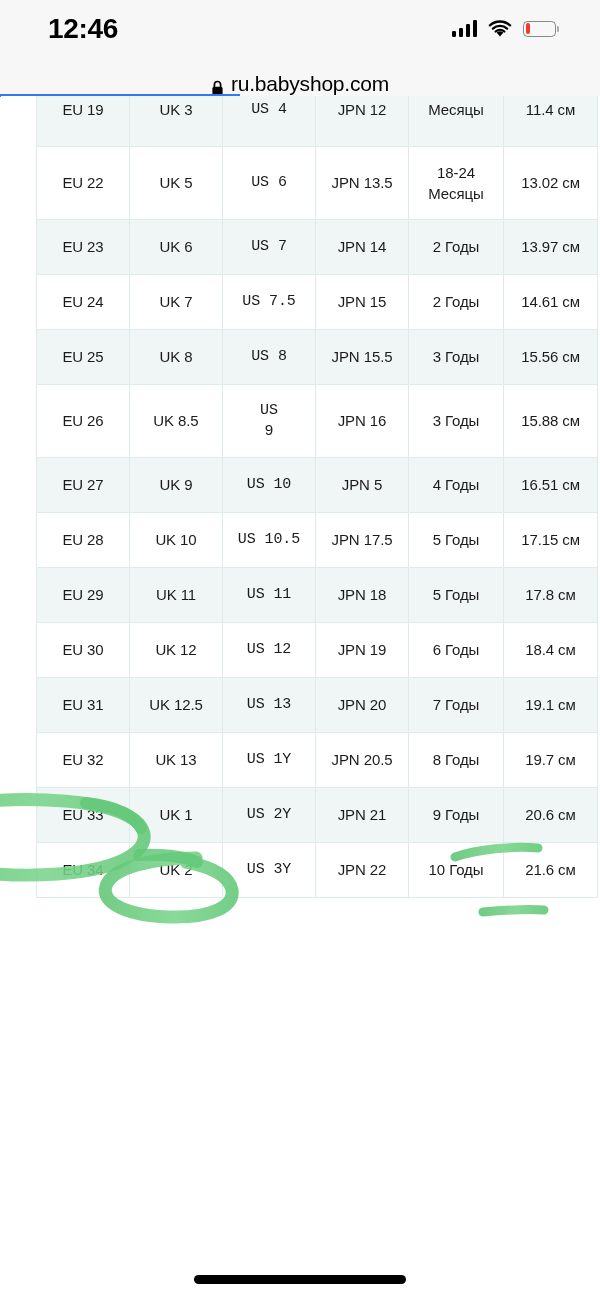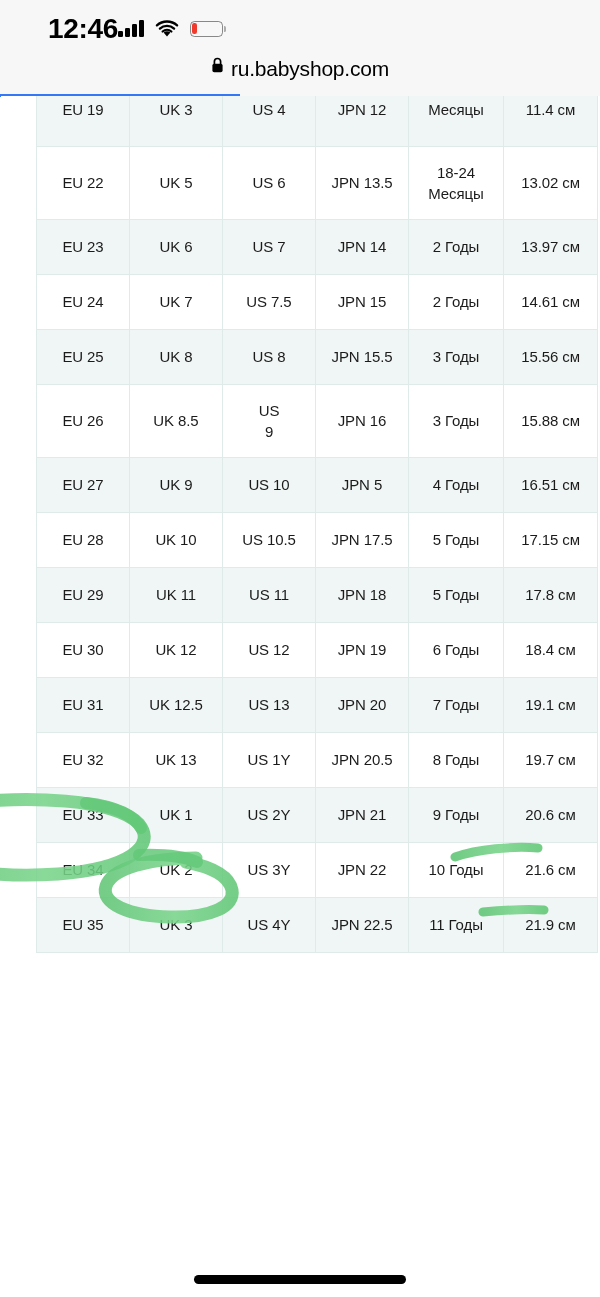--- a/index.html
+++ b/index.html
@@ -19,21 +19,21 @@
 
   
   .status-bar {
     position: absolute;
     top: 0; left: 0;
     width: 600px;
     height: 57px;
     background: #f7f7f7;
     display: flex;
     align-items: center;
-    justify-content: flex-start;
+    justify-content: space-between;
     padding: 0 44px 0 48px;
     box-sizing: border-box;
   }
   .status-time {
     font-size: 28px;
     font-weight: 600;
     color: #000;
     letter-spacing: -0.3px;
   }
   .status-right {
@@ -87,21 +87,21 @@
   }
 
   
   .url-bar {
     position: absolute;
     top: 57px; left: 0;
     width: 600px;
     height: 39px;
     background: #f7f7f7;
     display: flex;
-    align-items: flex-start;
+    align-items: flex-end;
     justify-content: center;
     gap: 7px;
   }
   .lock-icon { display: block; width: 13px; height: 16px; }
   .url-text {
     font-size: 21px;
     color: #000;
     letter-spacing: -0.2px;
   }
 
@@ -145,21 +145,21 @@
     line-height: 1.42;
     letter-spacing: -0.1px;
     padding: 0 2px;
     height: 54px;
   }
   .size-table tr.shaded td { background: #f0f6f5; }
   .size-table tr.plain  td { background: #ffffff; }
   .size-table tr.tall td { height: 72px; }
   .col-eu  { width: 88px; }
   .col-uk  { width: 88px; }
-  .col-us  { width: 88px; }
+  .col-us  { width: 88px; font-family: Liberation Mono, monospace; }
   .col-jpn { width: 88px; }
   .col-age { width: 90px; }
   .col-cm  { width: 89px; margin-left: 20px; }
   .cell-wrap { white-space: pre-line; }
 
   
   .marker-layer {
     position: absolute;
     top: 0; left: 0;
     width: 600px;
@@ -330,28 +330,20 @@
           <td class="col-cm cell-wrap">20.6 см</td>
         </tr>
         <tr class="plain">
           <td class="col-eu cell-wrap">EU 34</td>
           <td class="col-uk cell-wrap">UK 2</td>
           <td class="col-us cell-wrap">US 3Y</td>
           <td class="col-jpn cell-wrap">JPN 22</td>
           <td class="col-age cell-wrap">10 Годы</td>
           <td class="col-cm cell-wrap">21.6 см</td>
         </tr>
-        <tr class="shaded">
-          <td class="col-eu cell-wrap">EU 35</td>
-          <td class="col-uk cell-wrap">UK 3</td>
-          <td class="col-us cell-wrap">US 4Y</td>
-          <td class="col-jpn cell-wrap">JPN 22.5</td>
-          <td class="col-age cell-wrap">11 Годы</td>
-          <td class="col-cm cell-wrap">21.9 см</td>
-        </tr>
       </tbody>
   </table>
 </div>
 
 <svg class="marker-layer" viewBox="0 0 600 1297" xmlns="http://www.w3.org/2000/svg">
   <defs>
     <linearGradient id="mg" x1="0" y1="0" x2="1" y2="0">
       <stop offset="0%" stop-color="#62c677"></stop>
       <stop offset="55%" stop-color="#7ad48c"></stop>
       <stop offset="100%" stop-color="#63c878"></stop>

